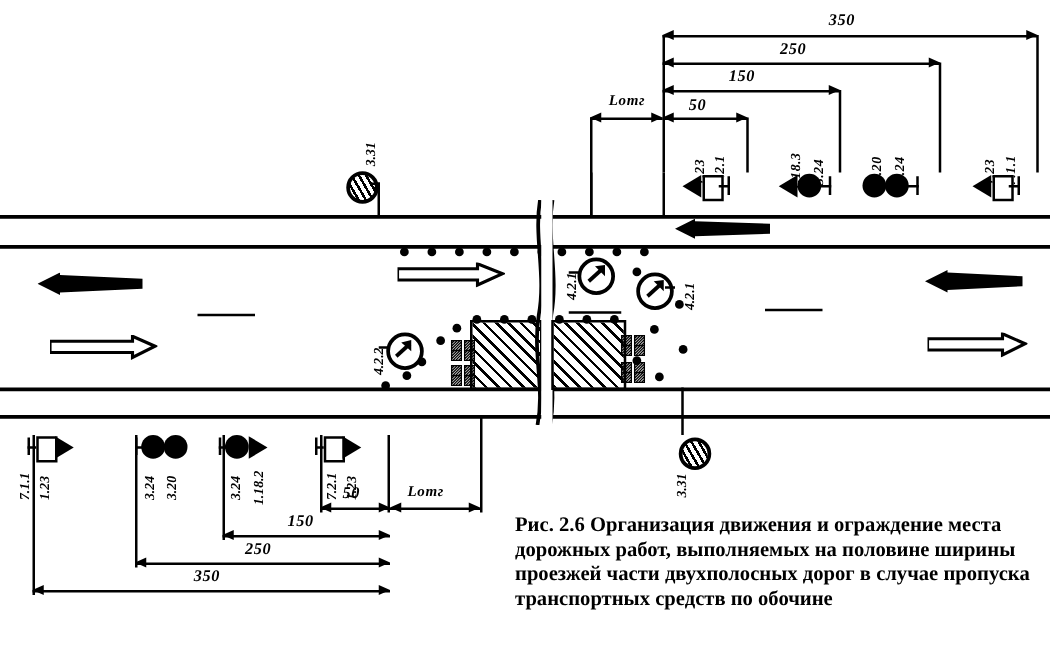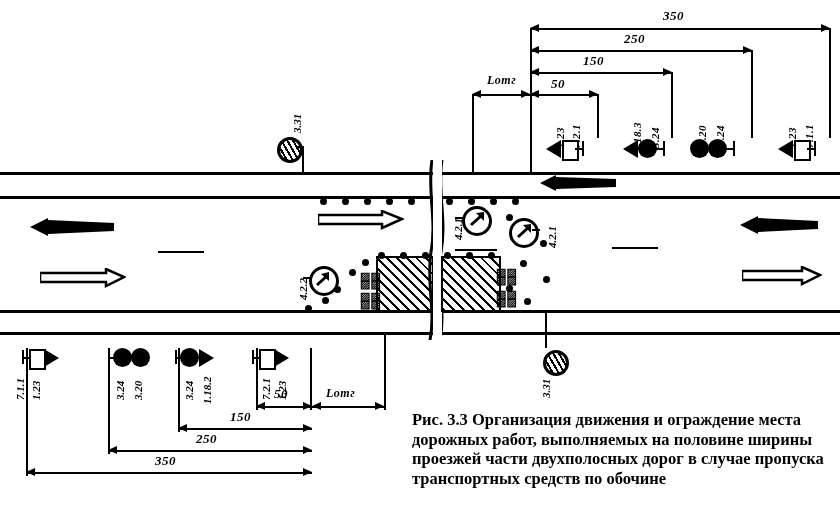--- a/index.html
+++ b/index.html
@@ -326,15 +326,15 @@
     <div class="arrL" style="left:108px;top:446px;"></div>
     <div class="arrR" style="left:303px;top:446px;"></div>
     <div class="dimtxt" style="left:196px;top:431px;">250</div>
 
     <div class="dimline" style="left:26px;top:472px;width:286px;"></div>
     <div class="arrL" style="left:26px;top:468px;"></div>
     <div class="arrR" style="left:303px;top:468px;"></div>
     <div class="dimtxt" style="left:155px;top:453px;">350</div>
   </div>
 
-  <div id="caption">Рис. 3.3 Организация движения и ограждение места дорожных работ, выполняемых на половине ширины проезжей части двухполосных дорог в случае пропуска транспортных средств по обочине</div>
+  <div id="caption">Рис. 2.6 Организация движения и ограждение места дорожных работ, выполняемых на половине ширины проезжей части двухполосных дорог в случае пропуска транспортных средств по обочине</div>
 
 </div>
 
 </body></html>

